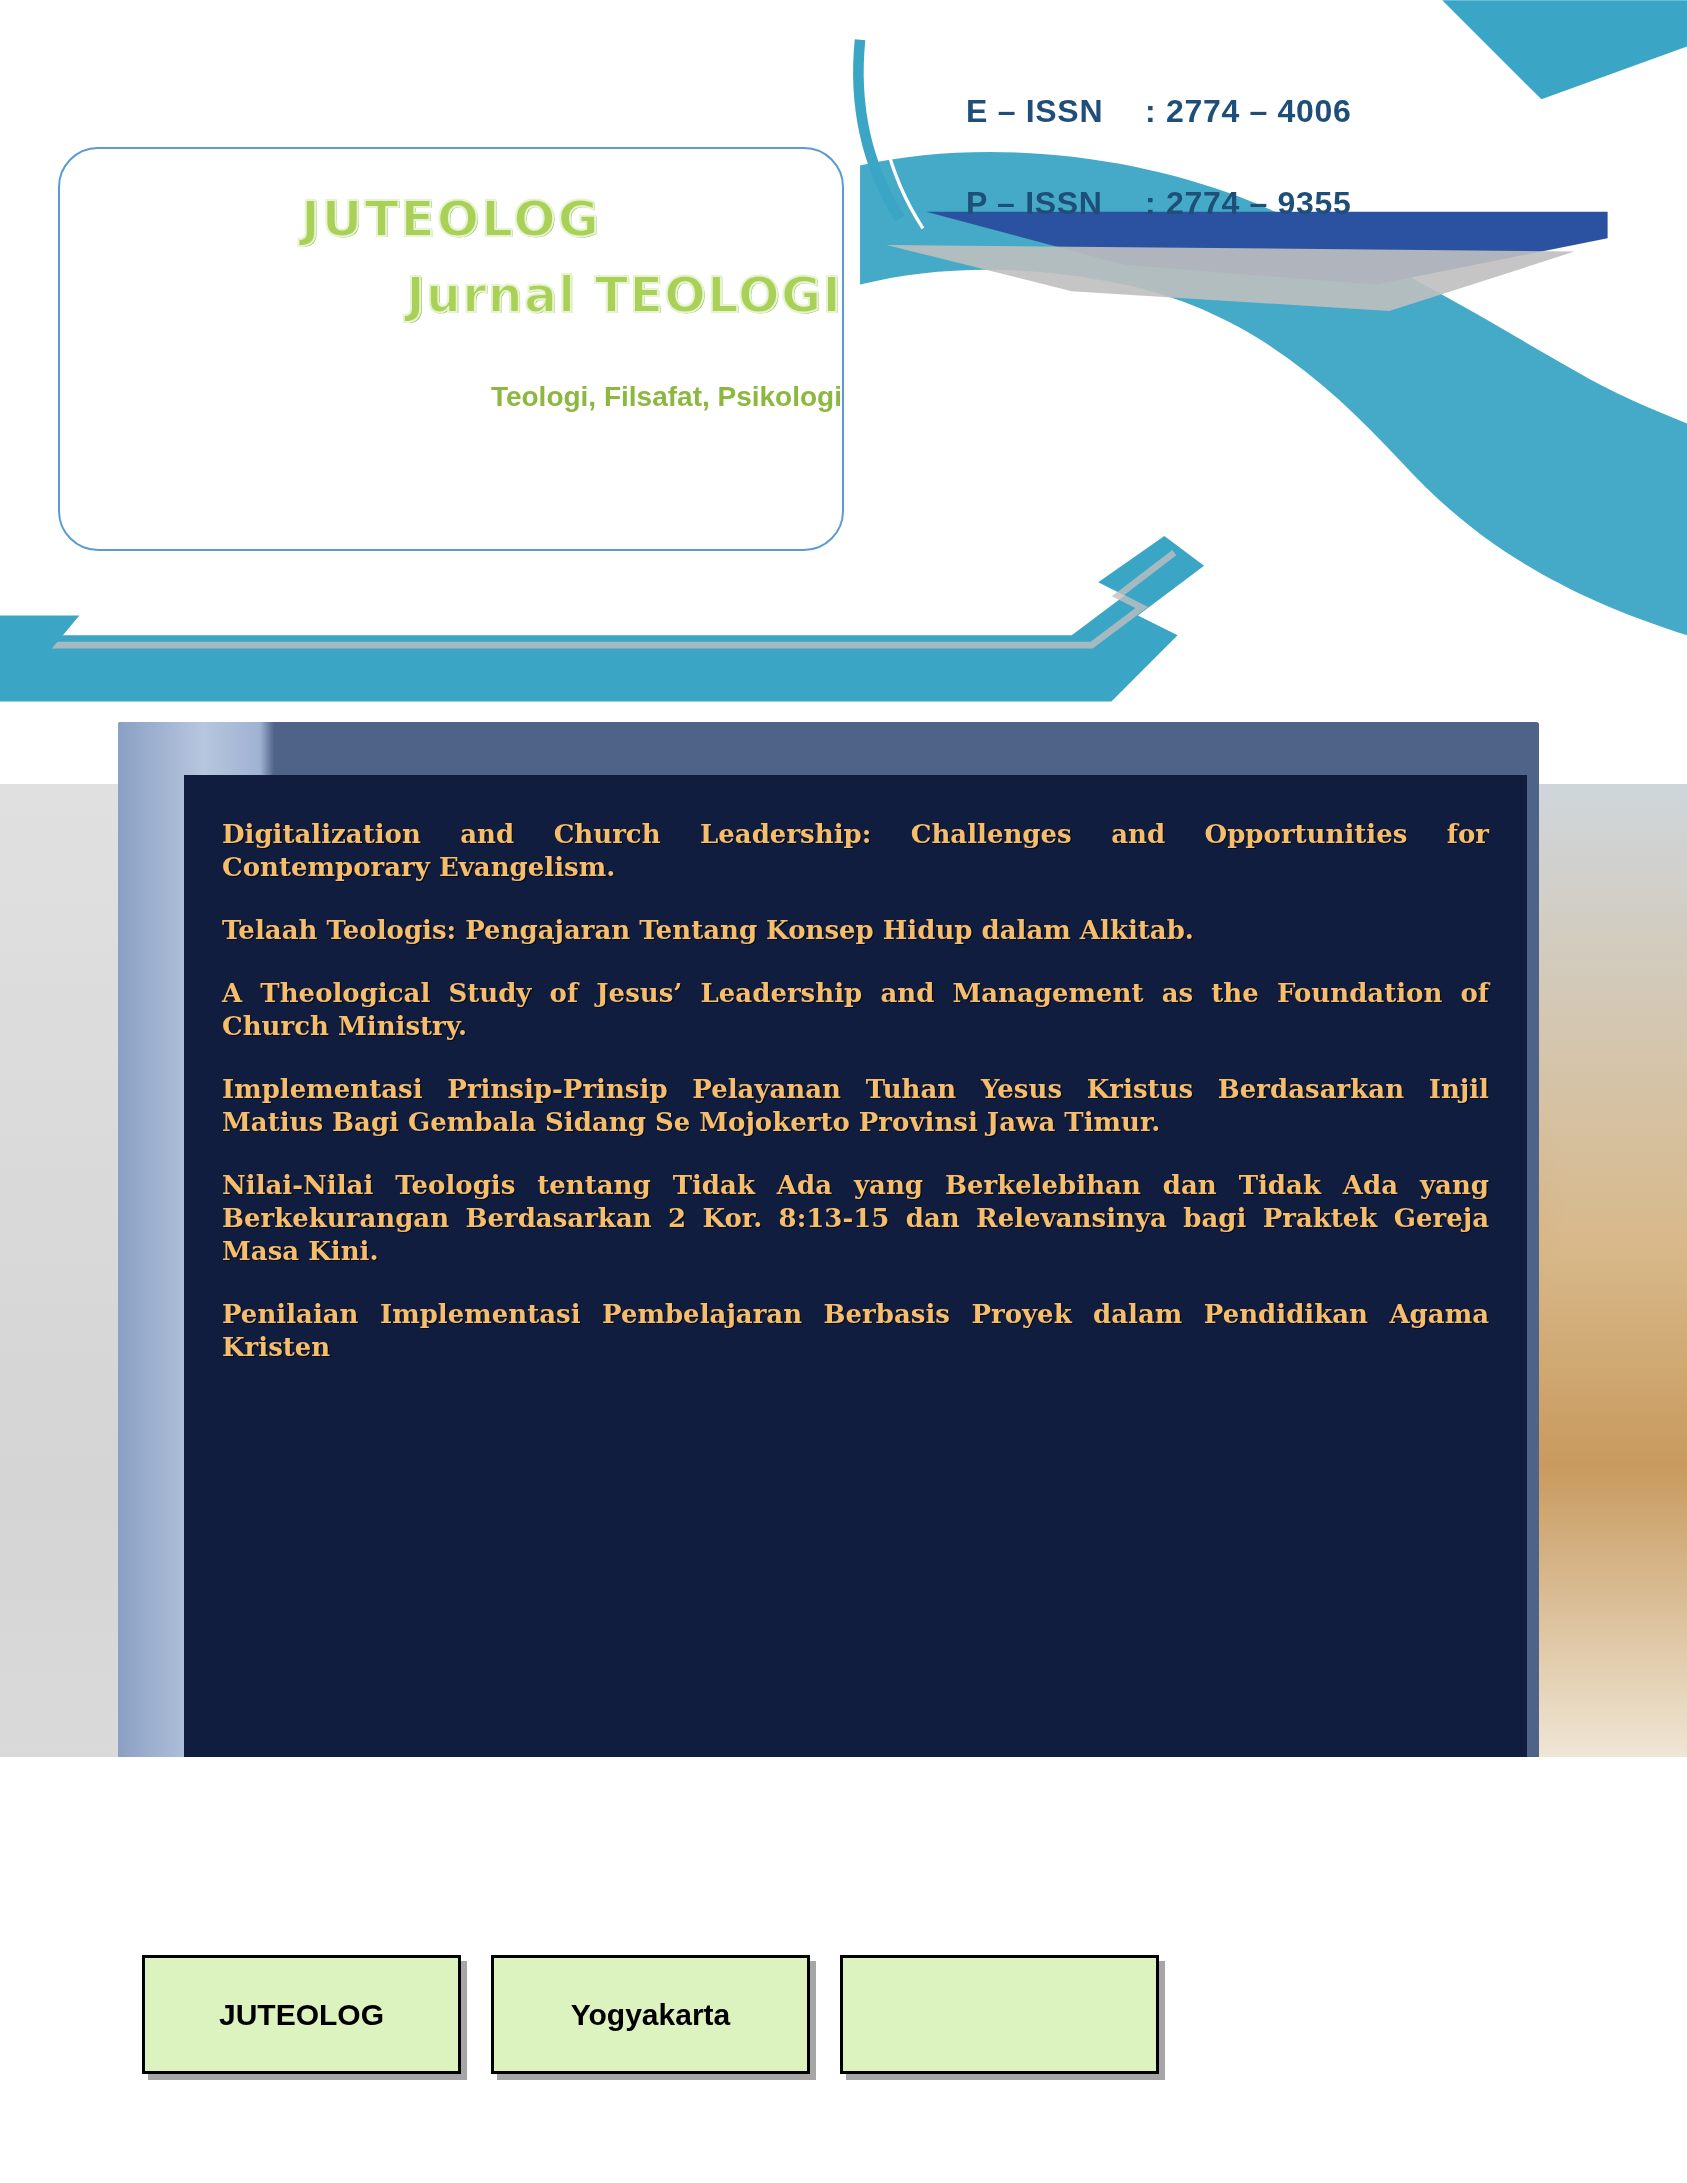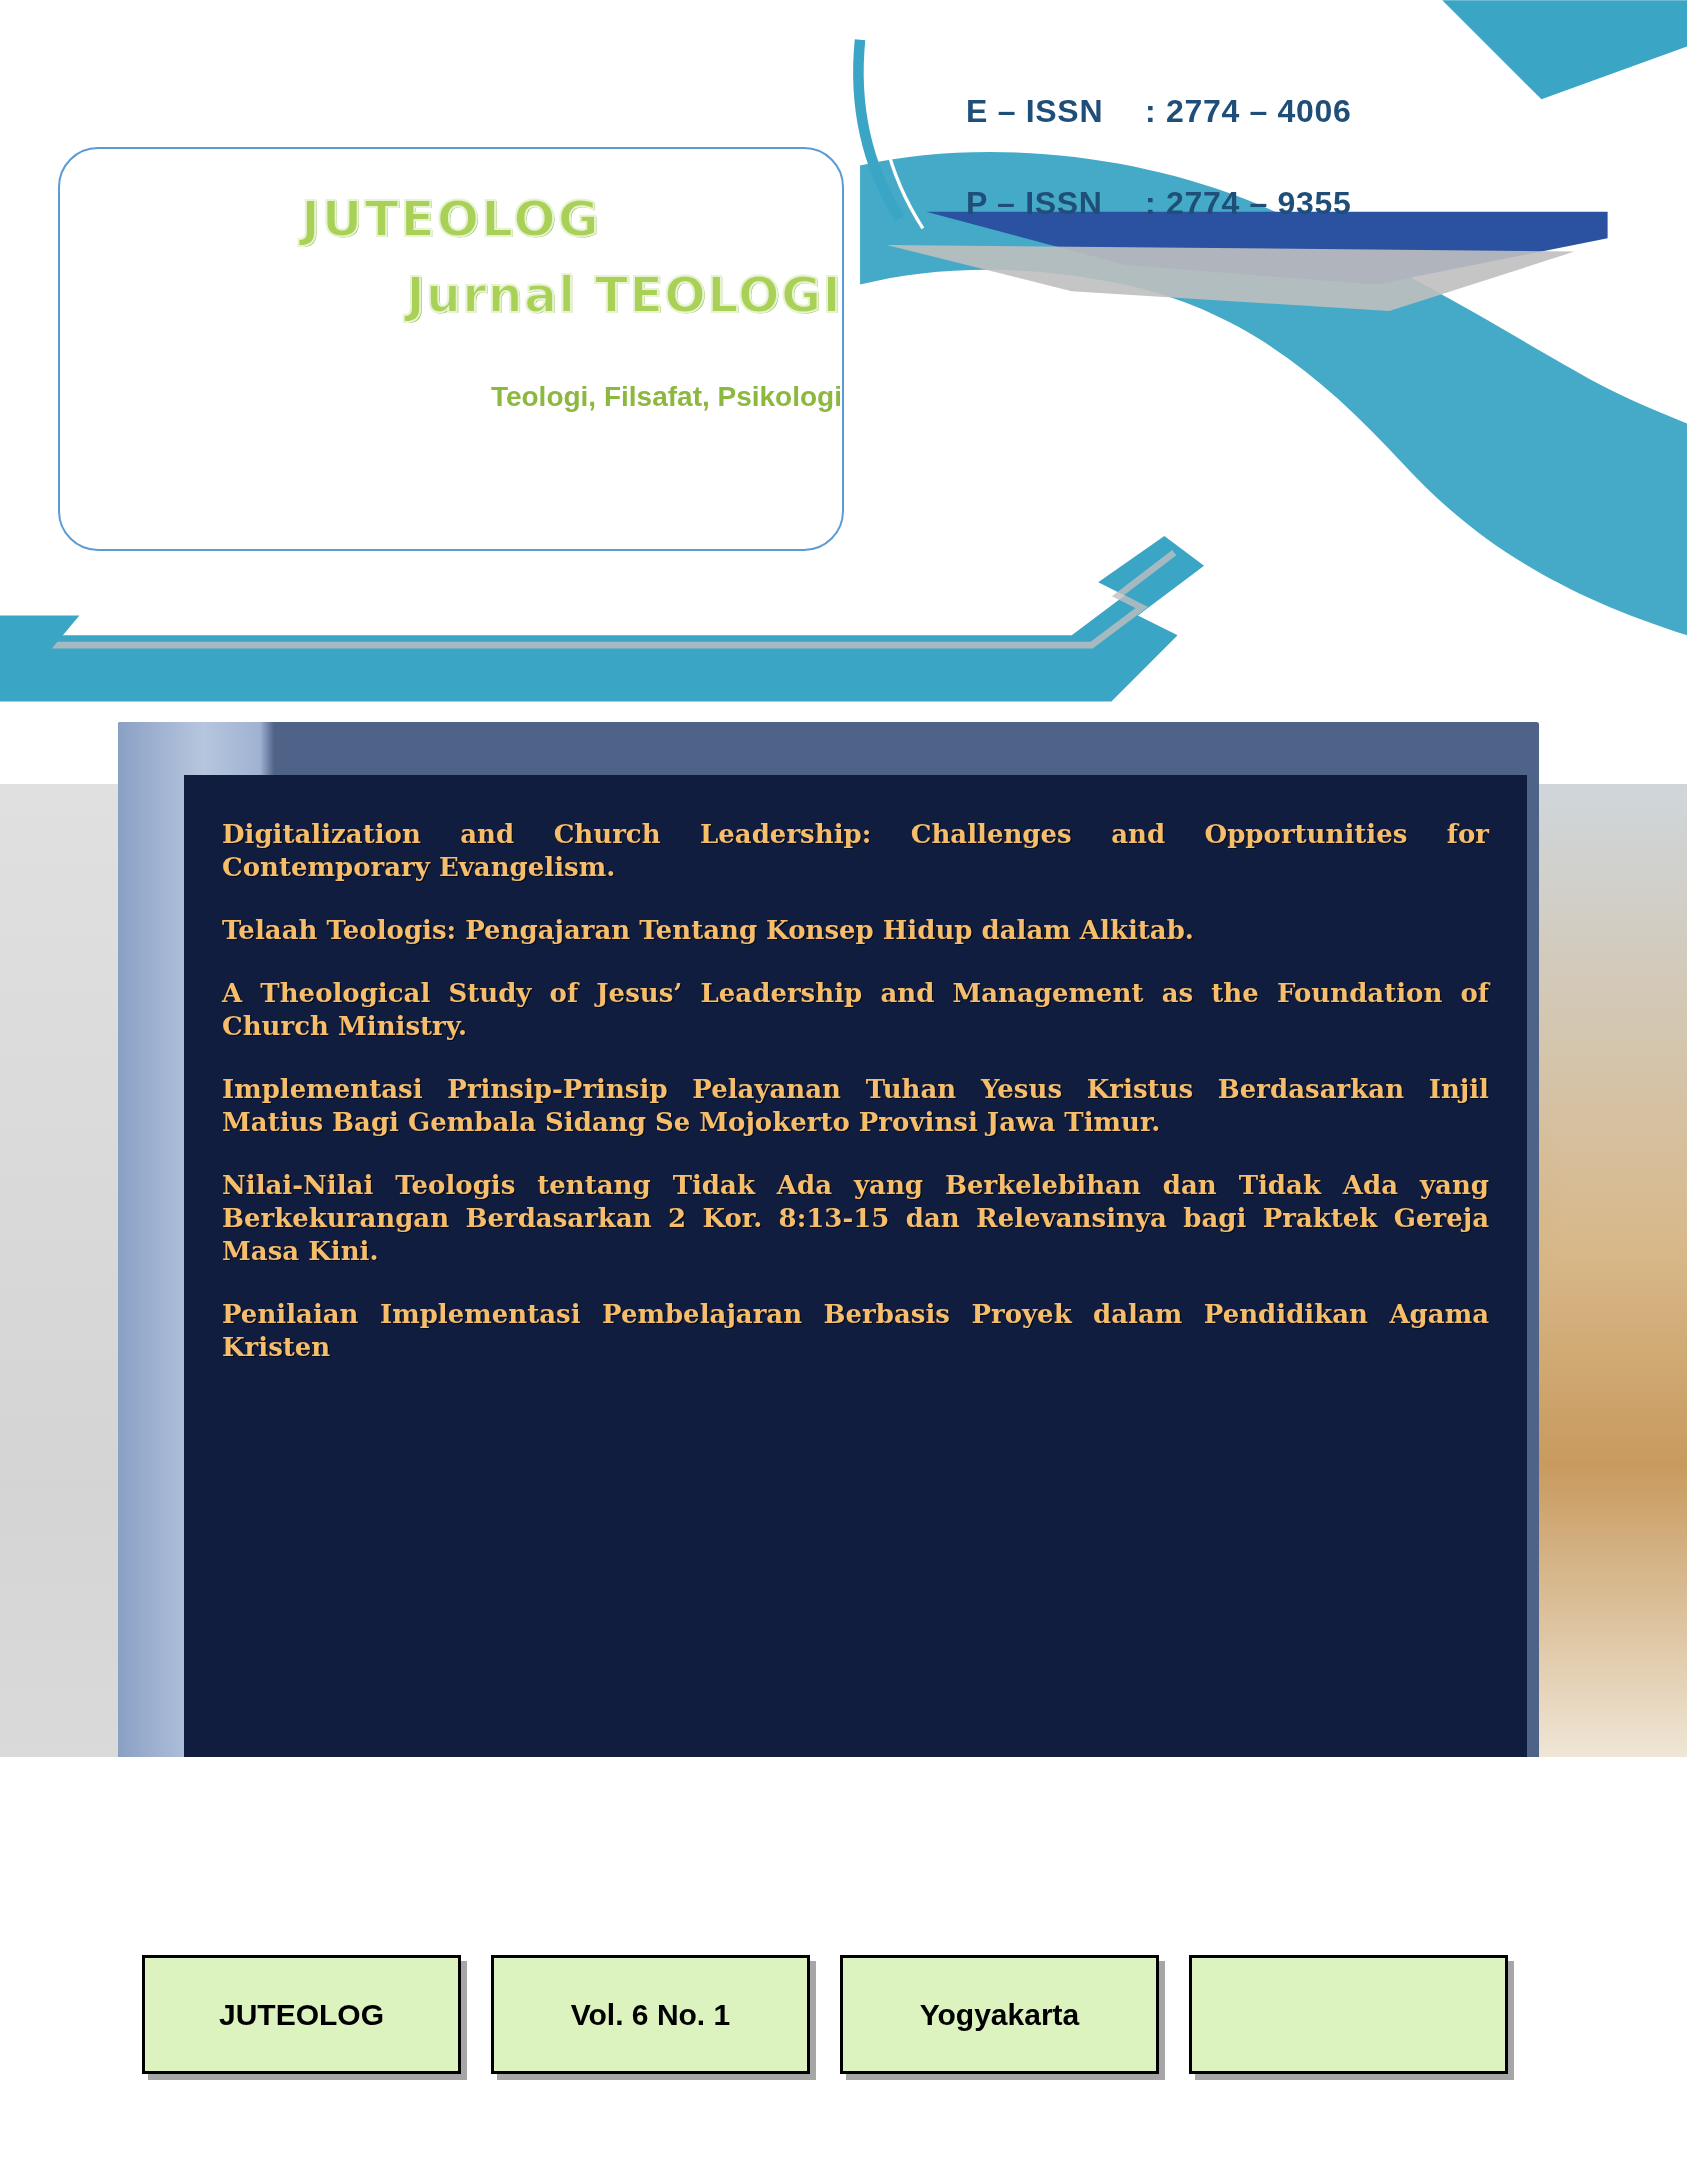--- a/index.html
+++ b/index.html
@@ -281,17 +281,16 @@
     <li class="article-item">A Theological Study of Jesus’ Leadership and Management as the Foundation of Church Ministry.</li>
     <li class="article-item">Implementasi Prinsip-Prinsip Pelayanan Tuhan Yesus Kristus Berdasarkan Injil Matius Bagi Gembala Sidang Se Mojokerto Provinsi Jawa Timur.</li>
     <li class="article-item">Nilai-Nilai Teologis tentang Tidak Ada yang Berkelebihan dan Tidak Ada yang Berkekurangan Berdasarkan 2 Kor. 8:13-15 dan Relevansinya bagi Praktek Gereja Masa Kini.</li>
     <li class="article-item">Penilaian Implementasi Pembelajaran Berbasis Proyek dalam Pendidikan Agama Kristen</li>
   </ul>
 </div>
 
 <div class="bottom-white"></div>
 <div class="bottom-bar">
   <div class="meta-box">JUTEOLOG</div>
-  <div class="meta-box">Vol. 6 No. 1</div>
   <div class="meta-box">Yogyakarta</div>
   <div class="meta-box"></div>
 </div>
 
 
 </body></html>

